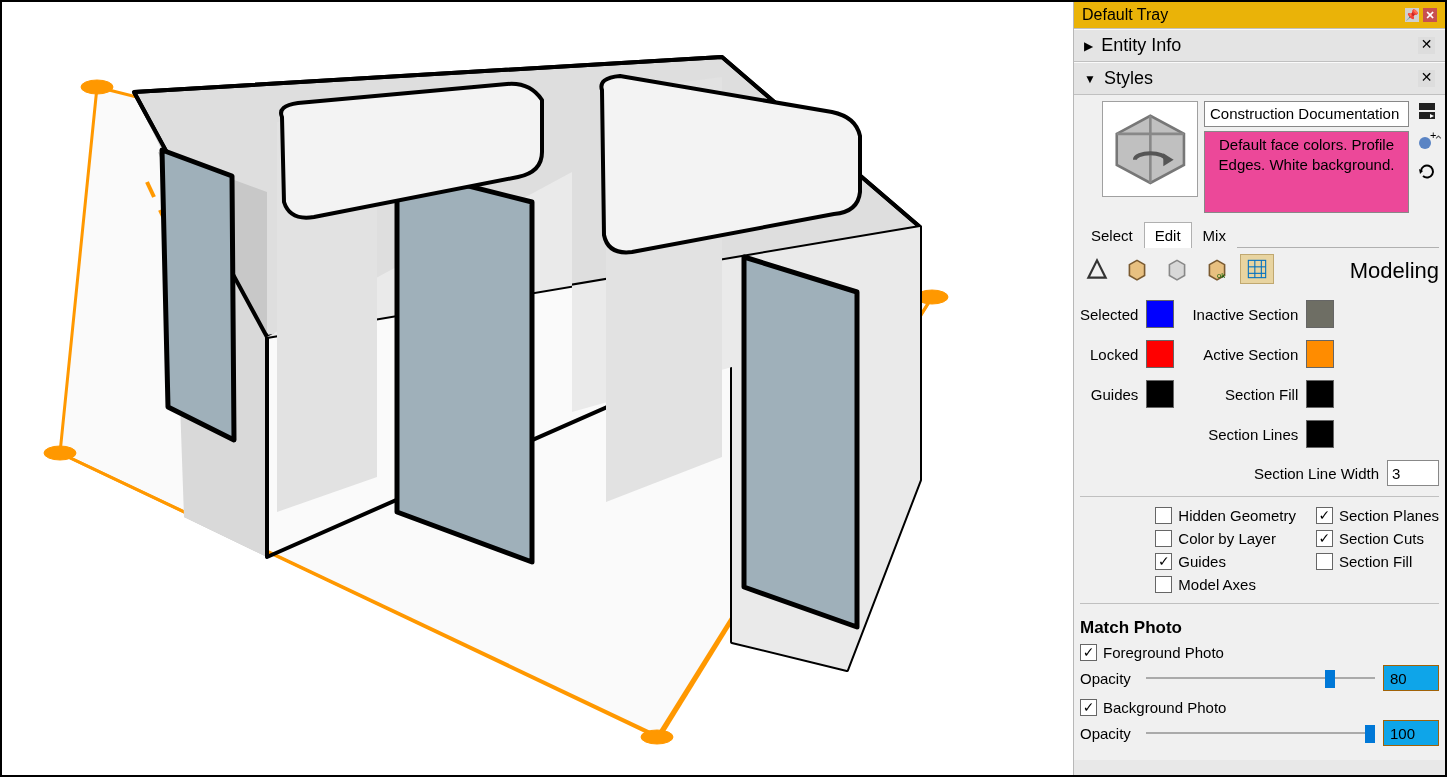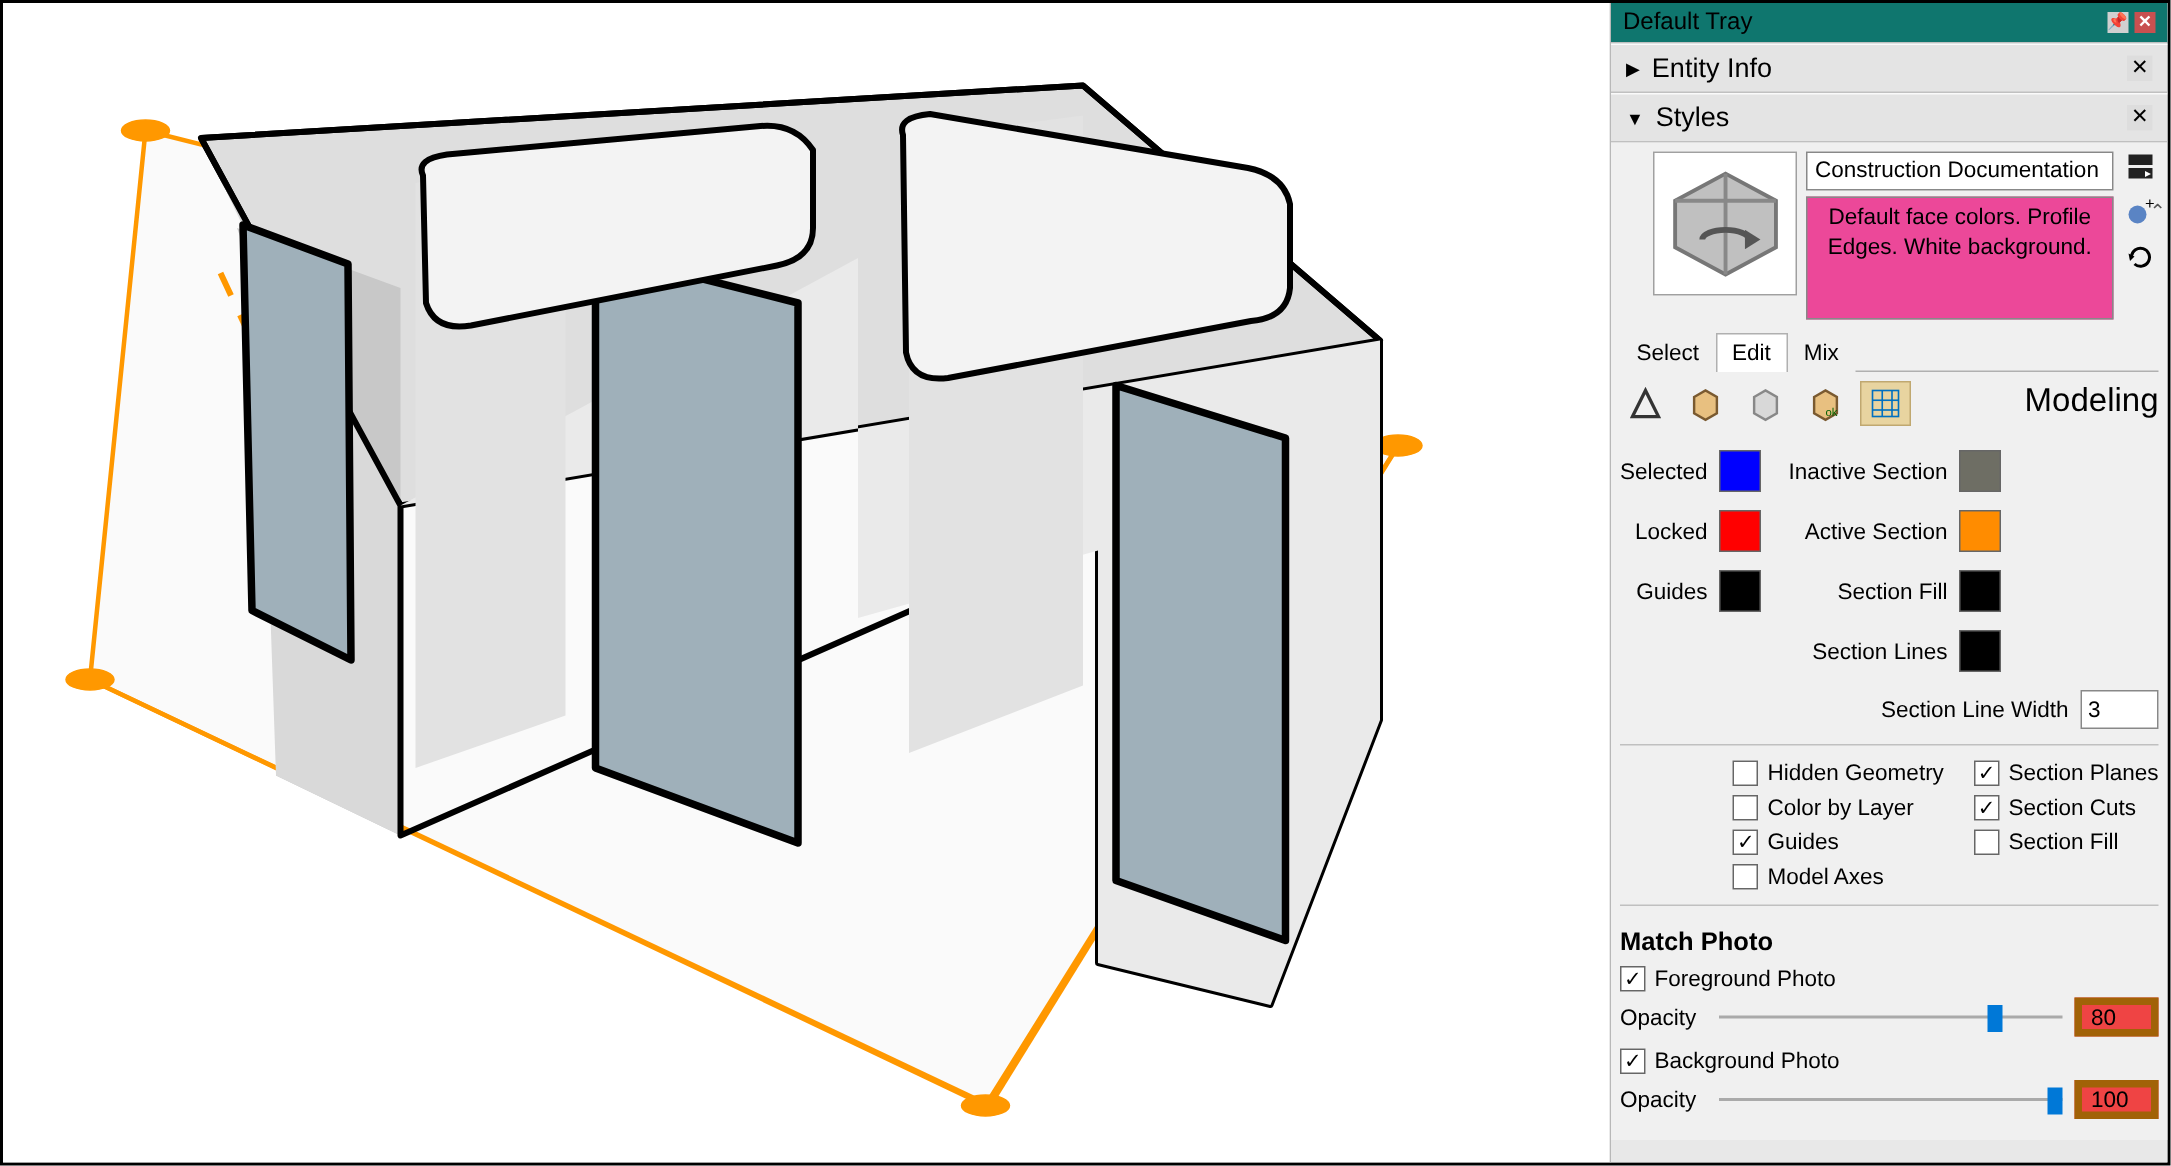--- a/index.html
+++ b/index.html
@@ -27,21 +27,21 @@
 }
 .tray {
   width: 372px;
   background: #e8e8e8;
   border-left: 1px solid #b8b8b8;
   display: flex;
   flex-direction: column;
   font-size: 15px;
 }
 .tray-header {
-  background: #0f766e;
+  background: #eab308;
   padding: 4px 8px;
   display: flex;
   align-items: center;
   border-bottom: 1px solid #c0c0c0;
   font-size: 16px;
 }
 .tray-header-title { flex: 1; }
 .pin-icon, .close-icon {
   width: 14px;
   height: 14px;
@@ -150,21 +150,21 @@
   border-bottom: none;
   position: relative;
   top: 1px;
 }
 .tab.active {
   background: #fff;
   border-color: #b0b0b0;
 }
 .mode-row {
   display: flex;
-  align-items: flex-start;
+  align-items: flex-end;
   gap: 6px;
   margin-bottom: 12px;
 }
 .mode-btn {
   width: 34px;
   height: 30px;
   display: flex;
   align-items: center;
   justify-content: center;
   cursor: pointer;
@@ -277,24 +277,24 @@
 .slider .thumb {
   position: absolute;
   top: 1px;
   width: 10px;
   height: 18px;
   background: #0078d7;
 }
 .opacity-val {
   width: 56px;
   height: 26px;
-  border: 5px solid #a16207;
+  border: 1px solid #a16207;
   padding: 8px 6px;
   font-size: 15px;
-  background: #ef4444;
+  background: #0ea5e9;
 }
 .tray-side-arrow {
   position: absolute;
   right: 2px;
   top: 38px;
   width: 10px;
   height: 20px;
   font-size: 13px;
   text-align: center;
   color: #555;

